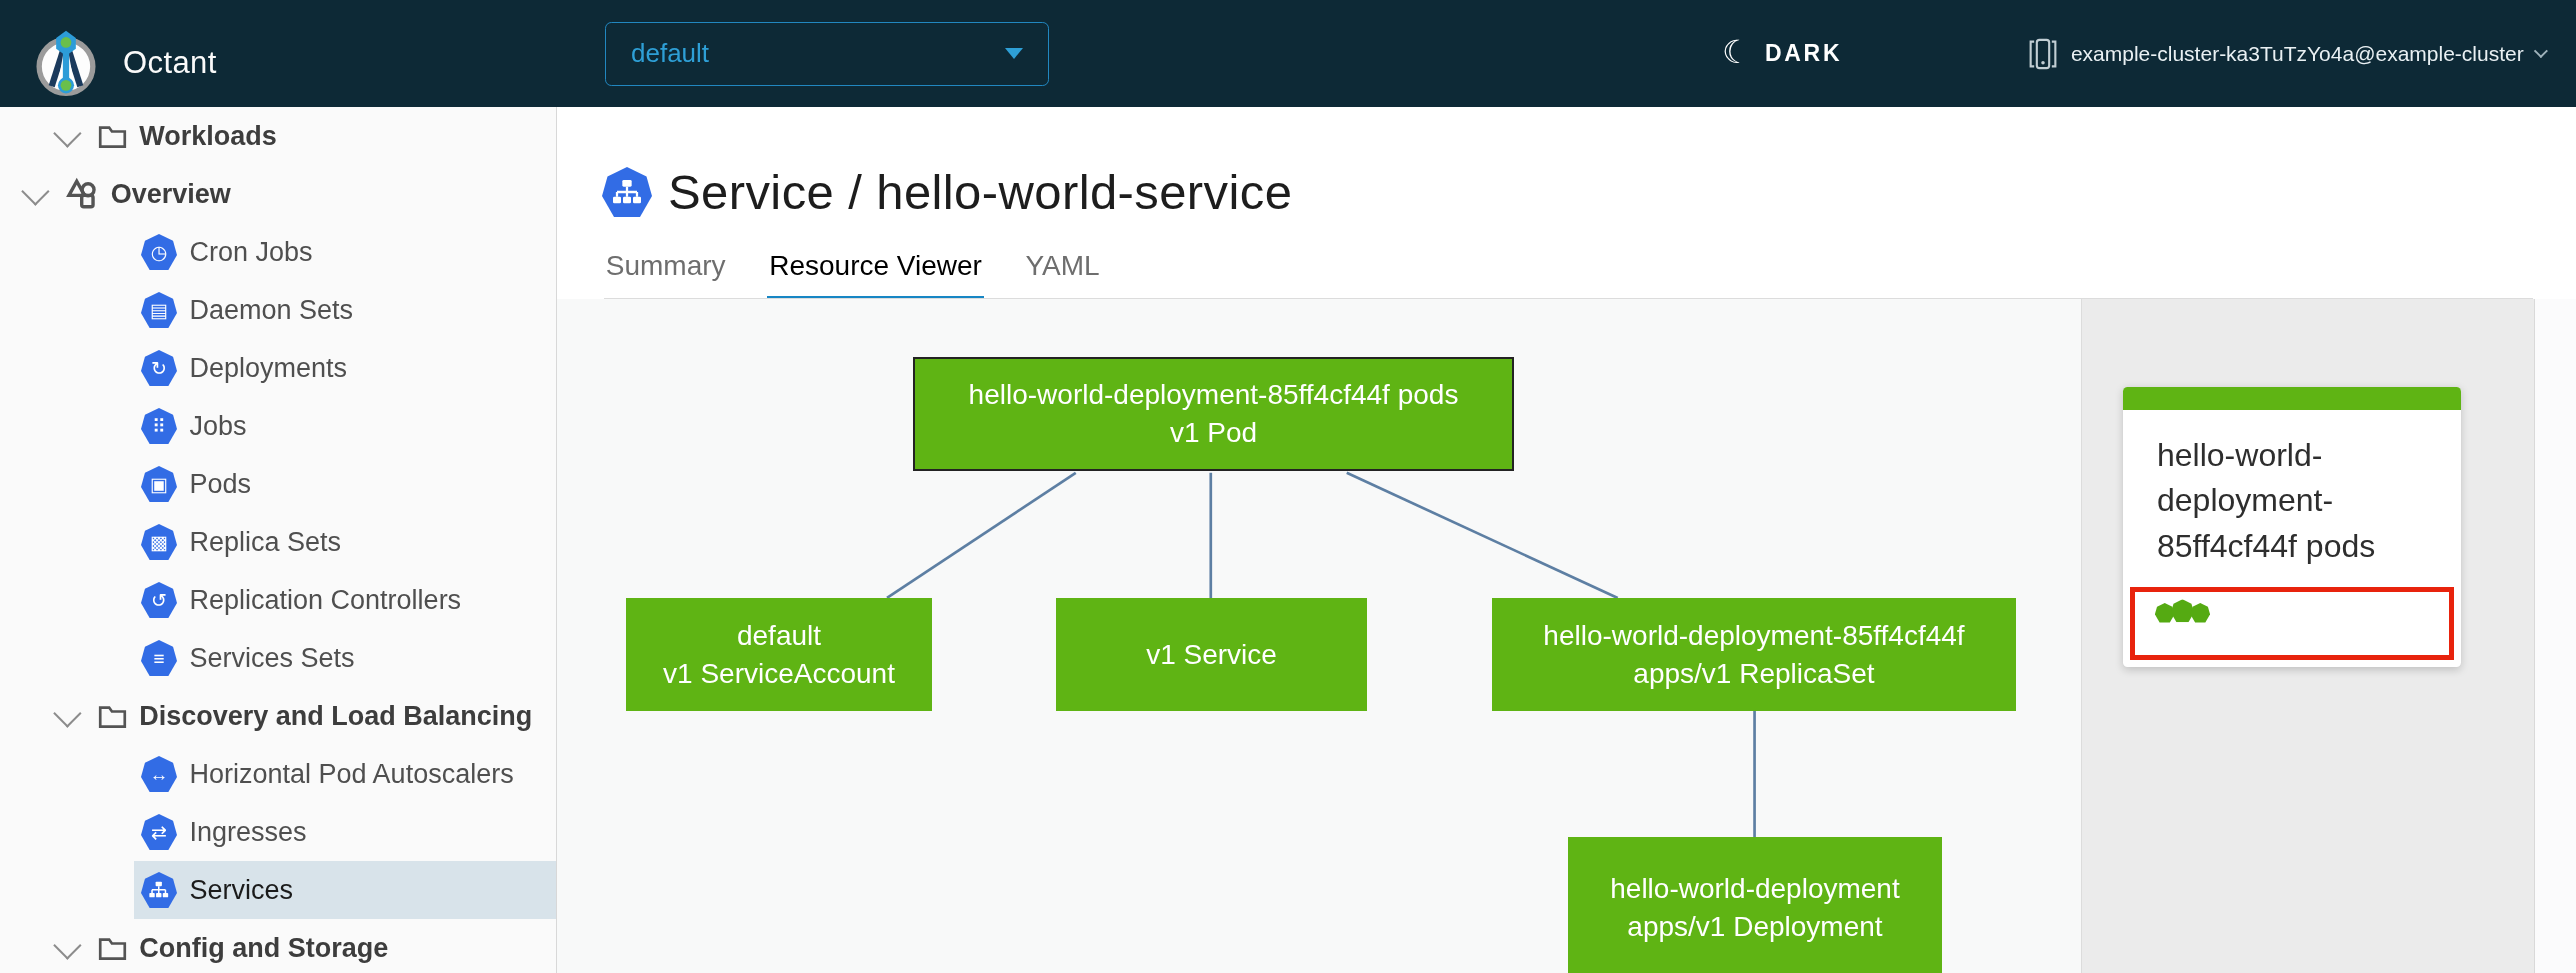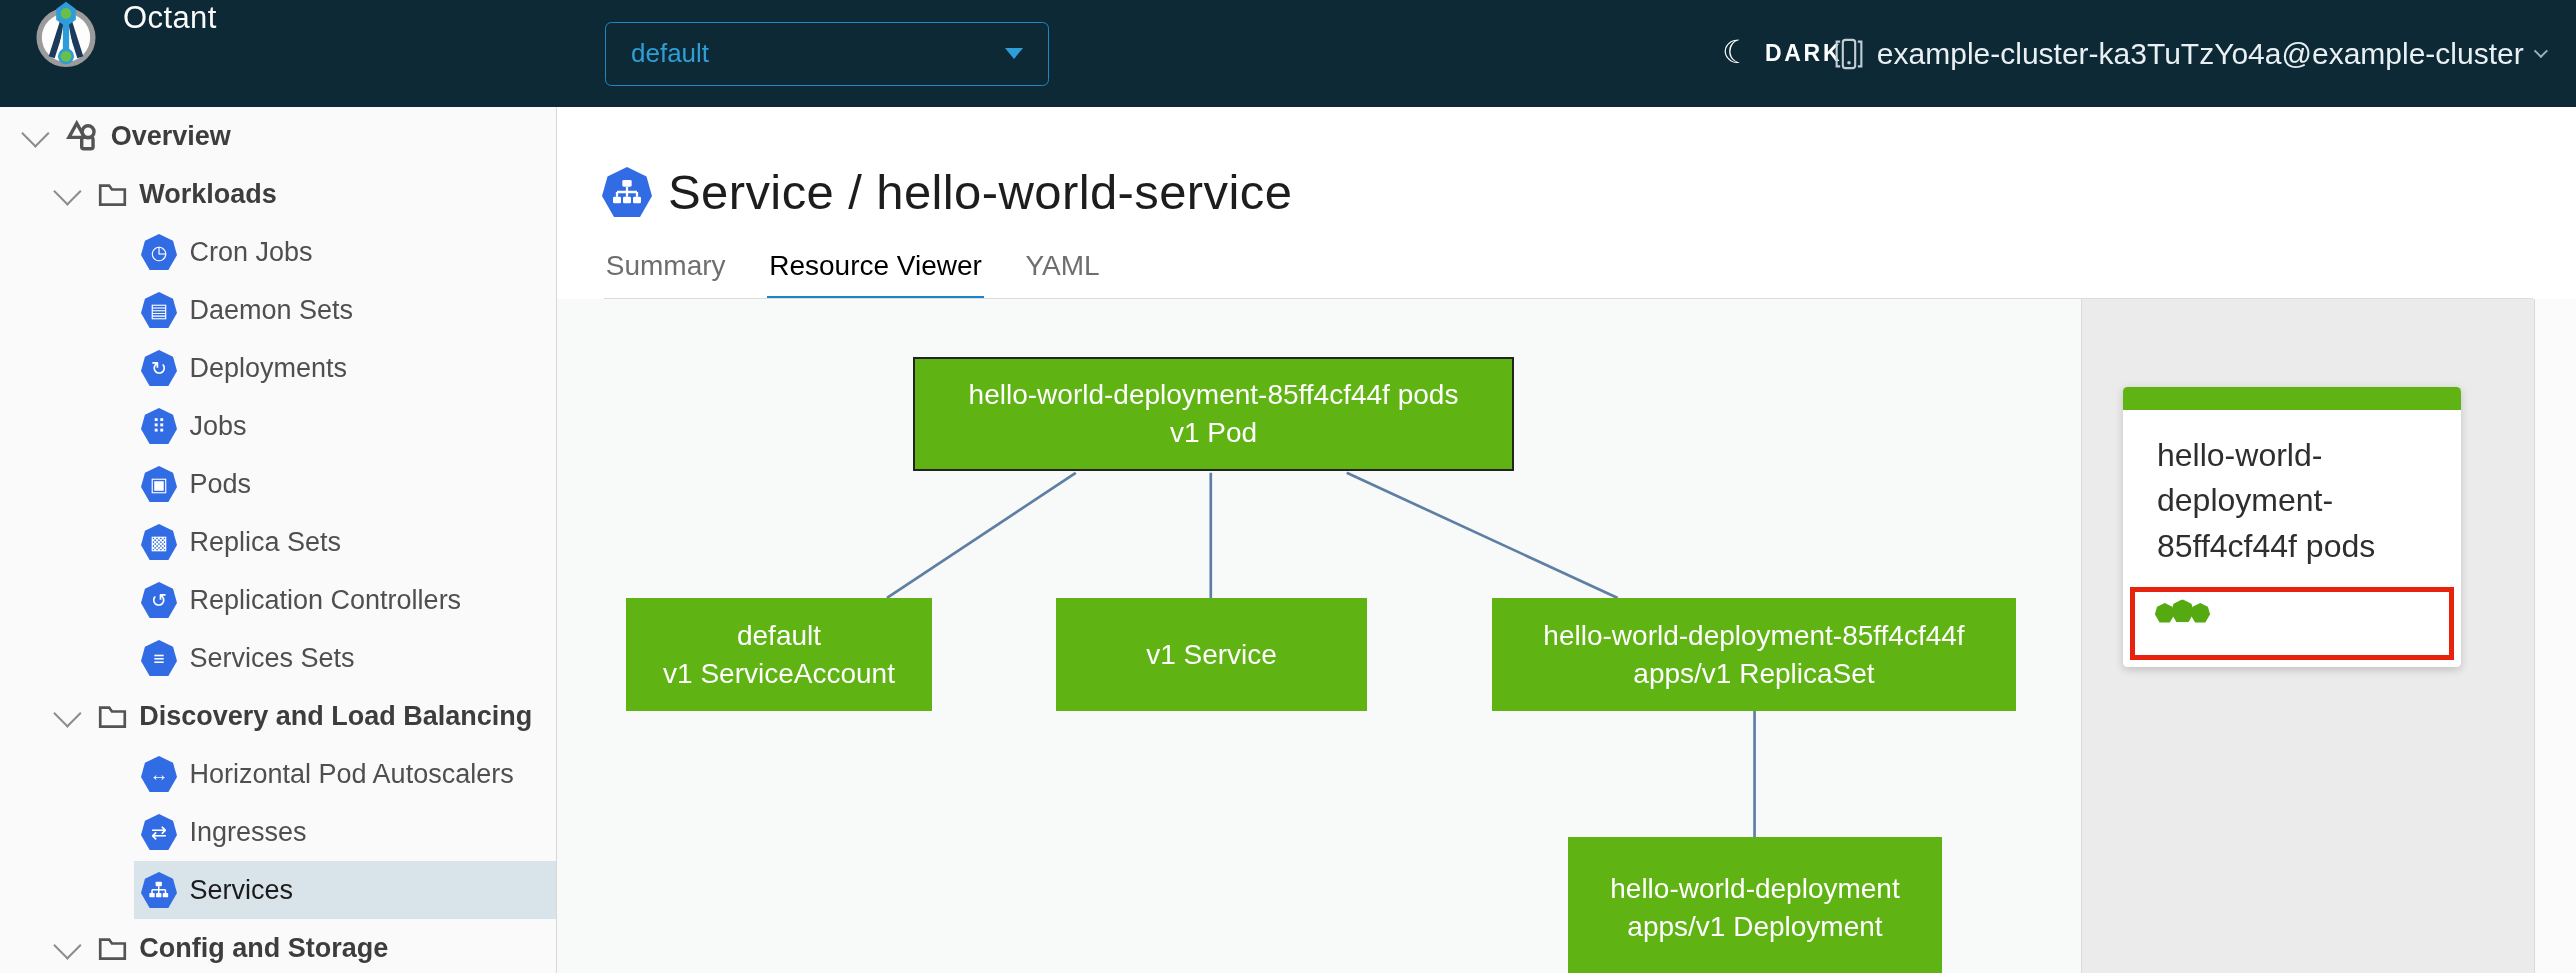--- a/index.html
+++ b/index.html
@@ -2,21 +2,21 @@
 <html style="font-size:14.3px"><head>
 <meta charset="utf-8">
 <style>
   * { margin:0; padding:0; box-sizing:border-box; }
   html,body { width:2576px; height:973px; }
   body { font-family:"Liberation Sans", sans-serif; background:#fff; overflow:hidden; }
   .app { position:relative; width:2576px; height:973px; }
 
   
   header { position:absolute; left:0; top:0; width:2576px; height:107px; background:#0d2936; }
-  .brand { position:absolute; left:32px; top:0; height:126px; display:flex; align-items:flex-start; gap:23px; }
+  .brand { position:absolute; left:32px; top:0; height:126px; display:flex; align-items:center; gap:23px; }
   .logo { width:68px; height:68px; display:block; }
   .app-title { color:#fafafa; font-size:31px; font-weight:400; letter-spacing:0.4px; }
 
   .ns-dropdown { position:absolute; left:605px; top:21.5px; width:444px; height:64px;
     border:1.8px solid #2187c0; border-radius:6.3px; display:flex; align-items:center;
     padding:0 25px; color:#2e9fd6; font-size:26px; cursor:pointer; }
   .ns-caret { margin-left:auto; width:0; height:0; border-left:9.8px solid transparent;
     border-right:9.8px solid transparent; border-top:11.6px solid #2e9fd6; }
 
   .filter-box { position:absolute; left:1087px; top:21.5px; width:535px; height:64px; }
@@ -26,21 +26,21 @@
   .filter-underline { position:absolute; left:0; right:0; bottom:4.5px; height:1.8px; background:#dfe7ea; }
   .chev { display:inline-block; width:14.3px; height:14.3px; border-right:2.7px solid #eef3f5;
     border-bottom:2.7px solid #eef3f5; transform:rotate(45deg); }
   .filter-chev { position:absolute; right:12.5px; top:19.7px; }
 
   .dark-toggle { position:absolute; left:1722px; top:0; height:107px; display:flex; align-items:center; gap:14.3px; cursor:pointer; }
   .moon { color:#fff; font-size:32px; line-height:1; transform:translateY(-1.8px); }
   .dark-label { color:#fff; font-size:23px; font-weight:700; letter-spacing:2.7px; }
 
   .cluster { position:absolute; right:30px; top:0; height:107px; display:flex; align-items:center; gap:12.5px; cursor:pointer; }
-  .cluster-name { color:#e9f0f3; font-size:30px; white-space:nowrap; }
+  .cluster-name { color:#e9f0f3; font-size:21px; white-space:nowrap; }
   .cluster-chev { width:9.8px; height:9.8px; border-color:#9fb2bb; border-width:2.2px; margin-top:-5.4px; }
 
   
   .sidebar { position:absolute; left:0; top:107px; width:557px; height:866px; background:#fafafa;
     border-right:0.9px solid #d8d8d8; overflow:hidden; }
   .row { height:58px; display:flex; align-items:center; font-size:27px; color:#4f4f4f; cursor:pointer; }
   .row .s-chev { width:19.7px; height:19.7px; border-right:2.2px solid #8c8c8c; border-bottom:2.2px solid #8c8c8c;
     transform:rotate(45deg) translateY(-3.6px); flex:none; }
   .lvl0 { padding-left:23px; font-weight:600; color:#3d3d3d; }
   .lvl0 .s-chev { margin-right:21.5px; }
@@ -129,40 +129,40 @@
         <rect x="10" y="3" width="14" height="32" rx="3" stroke="#c2ced4" stroke-width="2.4" fill="none"></rect>
         <circle cx="17" cy="29" r="2" fill="#c2ced4"></circle>
       </svg>
       <span class="cluster-name">example-cluster-ka3TuTzYo4a@example-cluster</span>
       <span class="chev cluster-chev"></span>
     </div>
   </header>
 
   <nav class="sidebar">
 
+    <div class="row lvl1">
+      <span class="s-chev"></span>
+      <span class="line-icon">
+        <svg width="29" height="25" viewBox="0 0 26 22">
+          <path class="st" d="M2 20 V3 h8 l2.5 3.5 H24 V20 Z"></path>
+        </svg>
+      </span>
+      <span>Workloads</span>
+    </div>
+
     <div class="row lvl0">
       <span class="s-chev"></span>
       <span class="line-icon">
         <svg width="34" height="34" viewBox="0 0 24 24">
           <path class="st" d="M9 3 L14.5 13 H3.5 Z"></path>
           <circle class="st" cx="17" cy="9" r="4.2"></circle>
           <rect class="st" x="12.5" y="13" width="8" height="8" rx="1.5"></rect>
         </svg>
       </span>
       <span>Overview</span>
-    </div>
-
-    <div class="row lvl1">
-      <span class="s-chev"></span>
-      <span class="line-icon">
-        <svg width="29" height="25" viewBox="0 0 26 22">
-          <path class="st" d="M2 20 V3 h8 l2.5 3.5 H24 V20 Z"></path>
-        </svg>
-      </span>
-      <span>Workloads</span>
     </div>
 
     <div class="row lvl2">
       <span class="hept">
           <span class="glyph">◷</span>
         </span>
       <span>Cron Jobs</span>
     </div>
 
     <div class="row lvl2">

